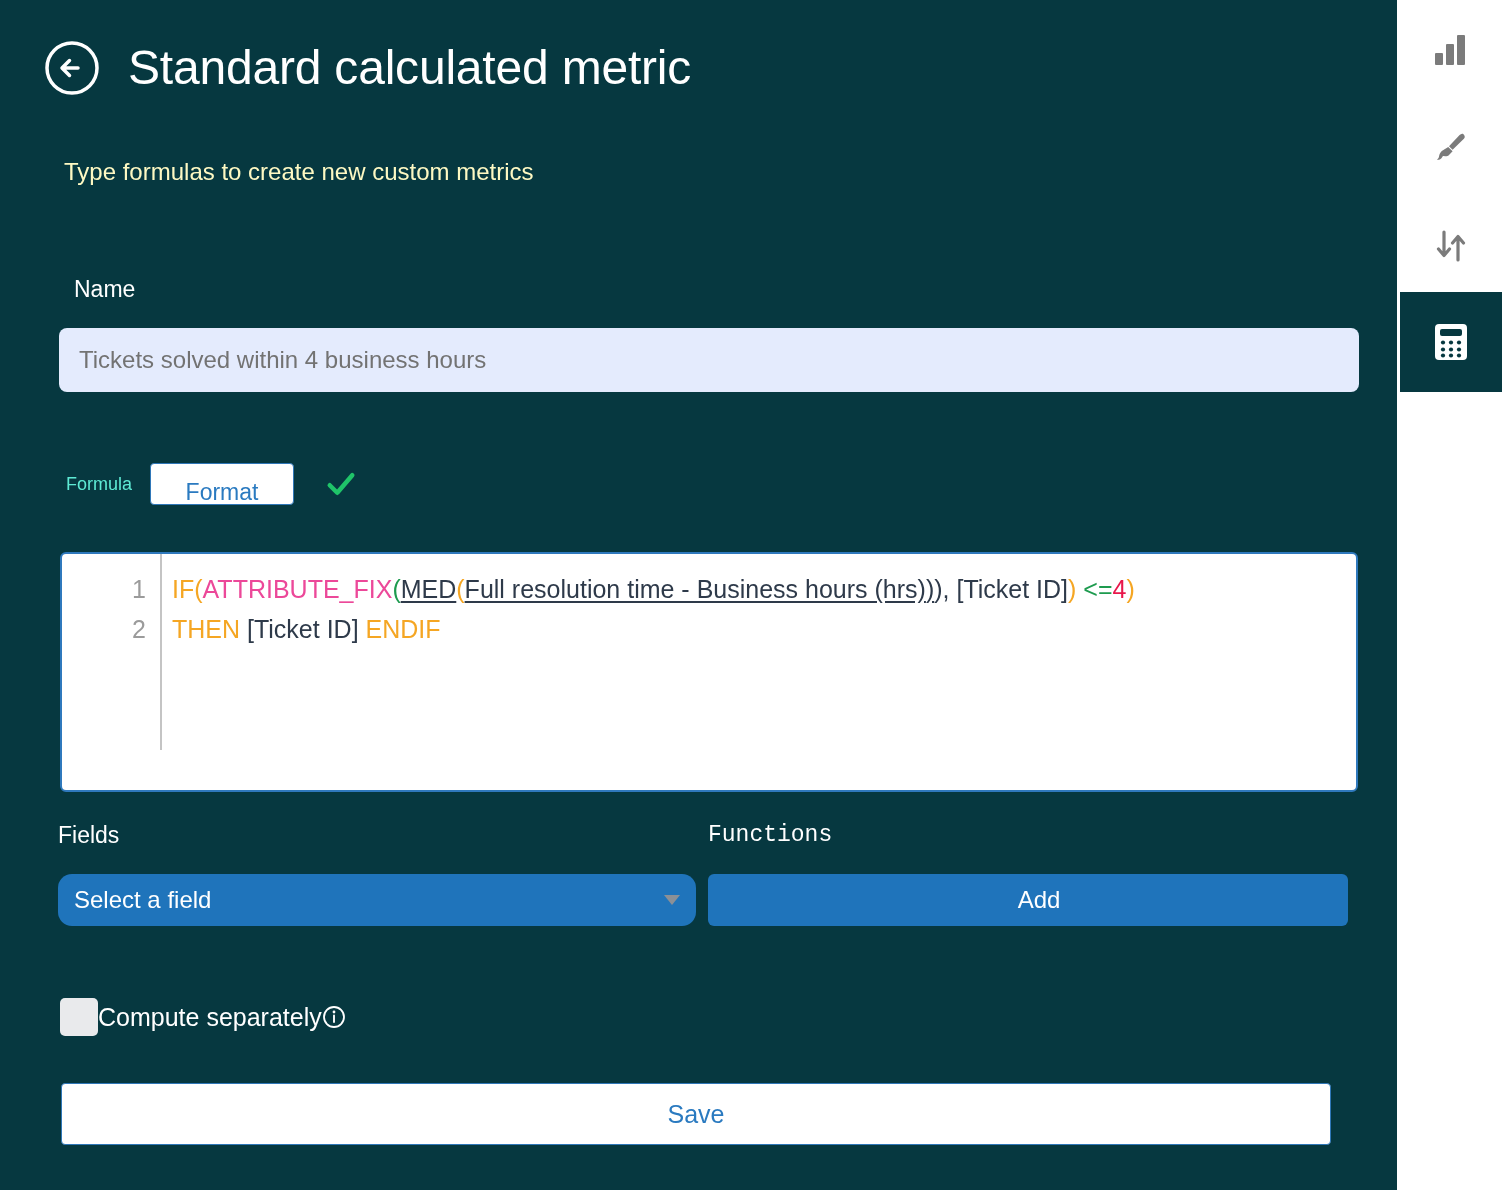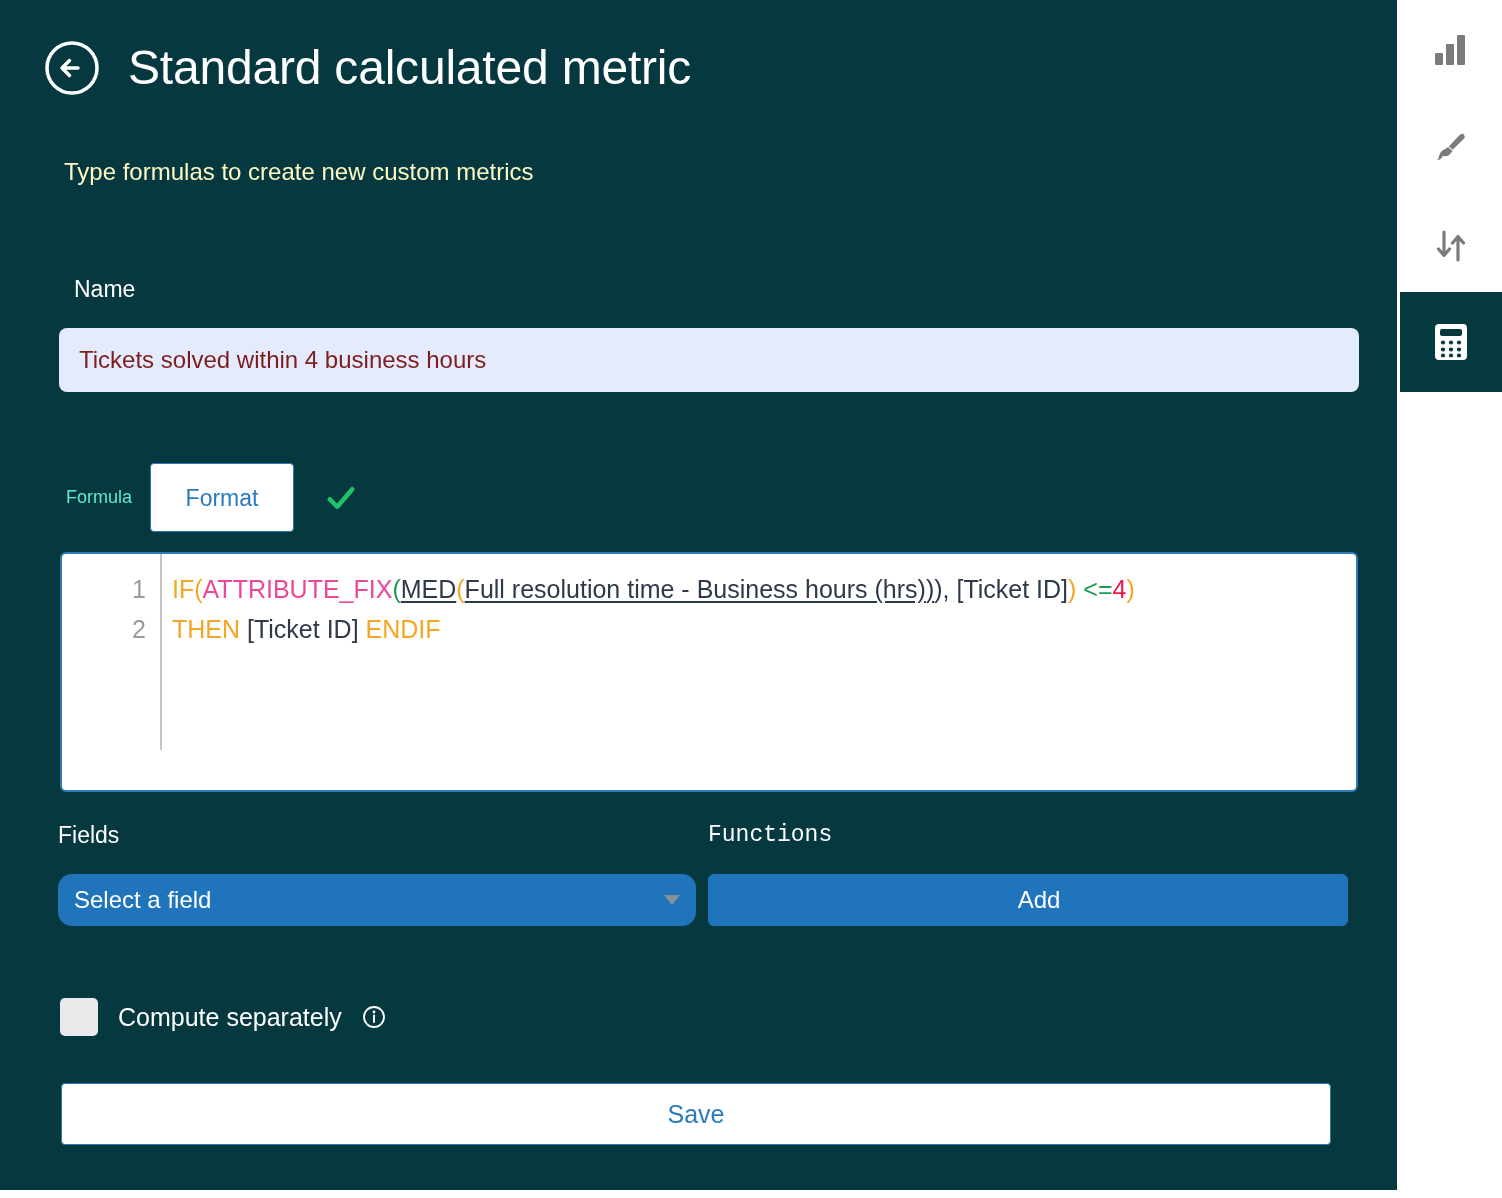--- a/index.html
+++ b/index.html
@@ -84,41 +84,41 @@
     top: 328px;
     width: 1300px;
     height: 64px;
     box-sizing: border-box;
     background: #e4ebfd;
     border: none;
     border-radius: 8px;
     padding: 0 20px;
     font-family: "Liberation Sans", sans-serif;
     font-size: 24px;
-    color: #7f1d1d;
+    color: #737373;
     outline: none;
   }
 
   
   .formula-row {
     position: absolute;
     left: 58px;
     top: 463px;
     display: flex;
     align-items: center;
     gap: 18px;
   }
   .formula-label {
     color: #5eead4;
     font-size: 18px;
     margin-left: 8px;
   }
   .format-btn {
     width: 144px;
-    height: 69px;
+    height: 42px;
     background: #ffffff;
     border: 1px solid #2f77b8;
     border-radius: 4px;
     color: #2a7ac0;
     font-family: "Liberation Sans", sans-serif;
     font-size: 23px;
     cursor: pointer;
     padding: 0;
     line-height: 56px;
   }
@@ -234,21 +234,20 @@
     padding-left: 28px;
   }
 
   
   .compute-row {
     position: absolute;
     left: 60px;
     top: 998px;
     display: flex;
     align-items: center;
-    gap: 20px;
   }
   .checkbox {
     width: 38px;
     height: 38px;
     background: #e9eaec;
     border-radius: 5px;
     cursor: pointer;
     flex: 0 0 38px;
   }
   .compute-label {

